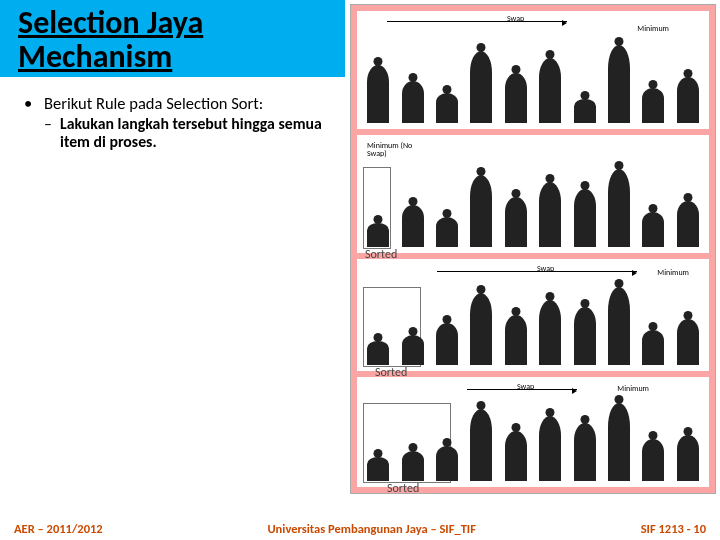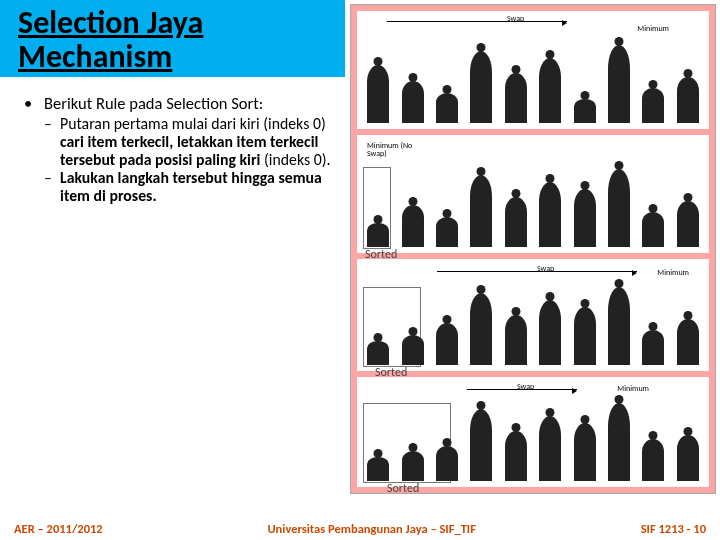--- a/index.html
+++ b/index.html
@@ -29,23 +29,20 @@
 </style>
 </head>
 <body>
 
 <div class="title-bar">
   <h1 class="title">Selection Jaya Mechanism</h1>
 </div>
 
 <div class="content">
   <div class="bullet">Berikut Rule pada Selection Sort:</div>
-  <div class="sub">
-    <span>Putaran pertama mulai dari kiri (indeks 0) </span><b>cari item terkecil, letakkan item terkecil tersebut pada posisi paling kiri</b><span> (indeks 0).</span>
-  </div>
   <div class="sub"><b>Lakukan langkah tersebut hingga semua item di proses.</b></div>
 </div>
 
 <div class="illus">
   <div class="panel p1">
     <div class="label" style="top:2px;left:150px">Swap</div>
     <div class="label" style="top:12px;right:40px">Minimum</div>
     <div class="arrow" style="top:10px;left:30px;width:180px"></div>
     <div class="row">
         <div class="person" style="width: 22px; height: 58px;"></div>

